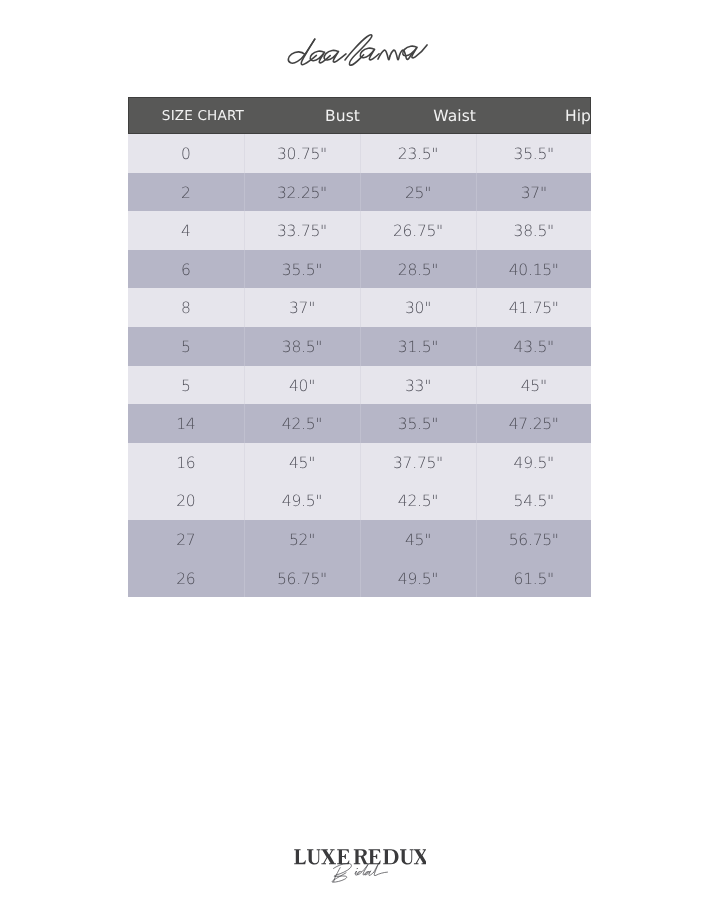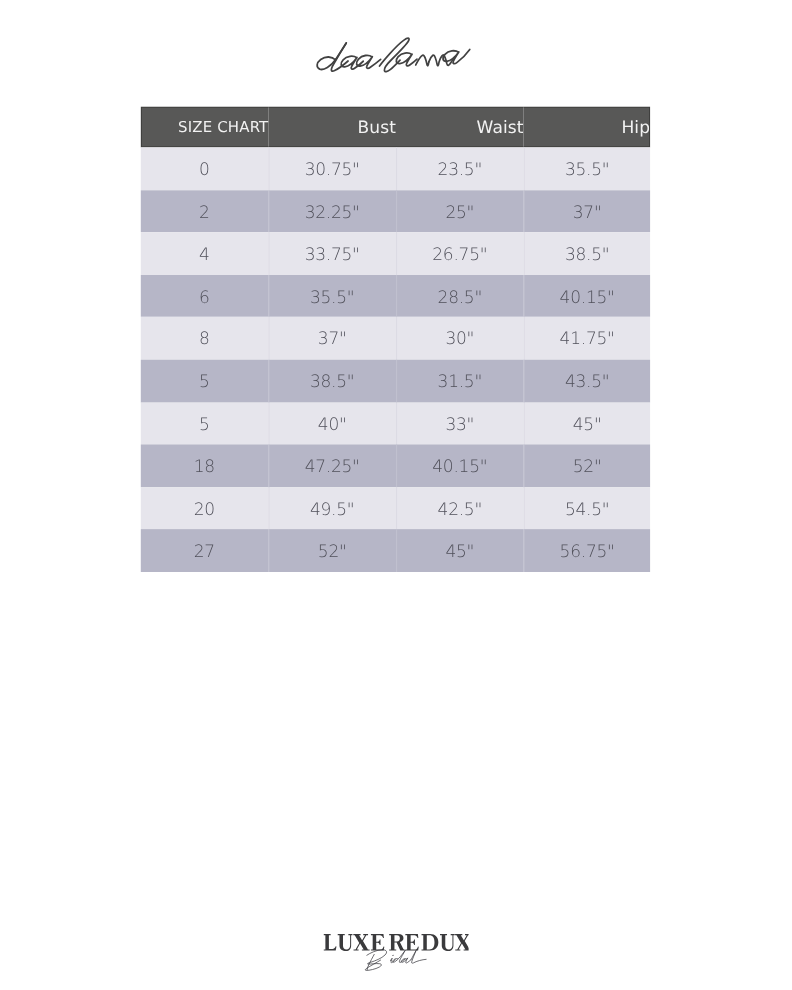--- a/index.html
+++ b/index.html
@@ -125,37 +125,49 @@
             <td><span class="cv">31.5"</span></td>
             <td><span class="cv">43.5"</span></td>
           </tr>
           <tr class="r-light">
             <td><span class="cv">5</span></td>
             <td><span class="cv">40"</span></td>
             <td><span class="cv">33"</span></td>
             <td><span class="cv">45"</span></td>
           </tr>
           <tr class="r-dark">
-            <td><span class="cv">18</span></td>
+            <td><span class="cv">14</span></td>
+            <td><span class="cv">42.5"</span></td>
+            <td><span class="cv">35.5"</span></td>
             <td><span class="cv">47.25"</span></td>
-            <td><span class="cv">40.15"</span></td>
-            <td><span class="cv">52"</span></td>
+          </tr>
+          <tr class="r-light">
+            <td><span class="cv">16</span></td>
+            <td><span class="cv">45"</span></td>
+            <td><span class="cv">37.75"</span></td>
+            <td><span class="cv">49.5"</span></td>
           </tr>
           <tr class="r-light">
             <td><span class="cv">20</span></td>
             <td><span class="cv">49.5"</span></td>
             <td><span class="cv">42.5"</span></td>
             <td><span class="cv">54.5"</span></td>
           </tr>
           <tr class="r-dark">
             <td><span class="cv">27</span></td>
             <td><span class="cv">52"</span></td>
             <td><span class="cv">45"</span></td>
             <td><span class="cv">56.75"</span></td>
           </tr>
+          <tr class="r-dark">
+            <td><span class="cv">26</span></td>
+            <td><span class="cv">56.75"</span></td>
+            <td><span class="cv">49.5"</span></td>
+            <td><span class="cv">61.5"</span></td>
+          </tr>
         </tbody>
     </table>
   </div>
 
   <div class="footer-wordmark">
     <svg width="132" height="16" viewBox="0 0 132 15.6" fill="#3a3a3c" aria-label="LUXE REDUX">
       <g transform="translate(0,0)">
           <path d="M0.2 0 H6.6 V0.95 H5.0 V13.5 H8.2 C9.6 13.5 10.4 12.8 11.2 11.0 L11.9 11.2 L11.2 15 H0.2 V14.05 H1.8 V0.95 H0.2 Z"></path>
         </g>
       <g transform="translate(12.8,0)">

